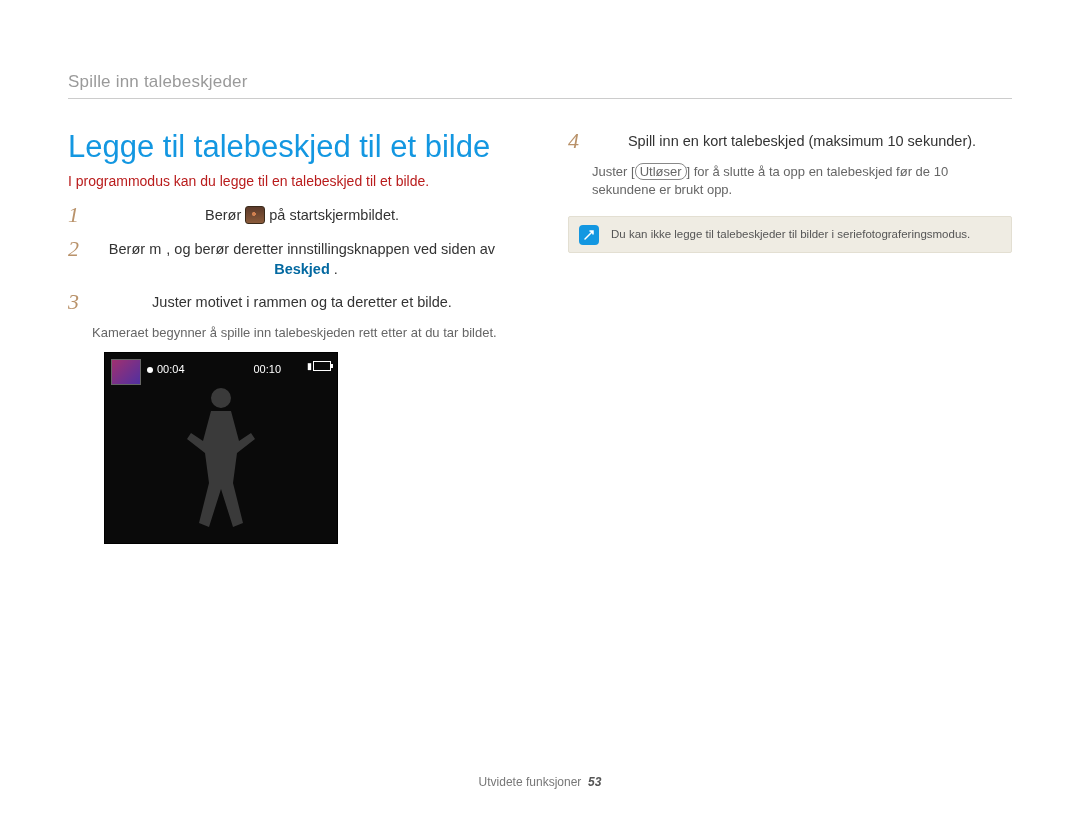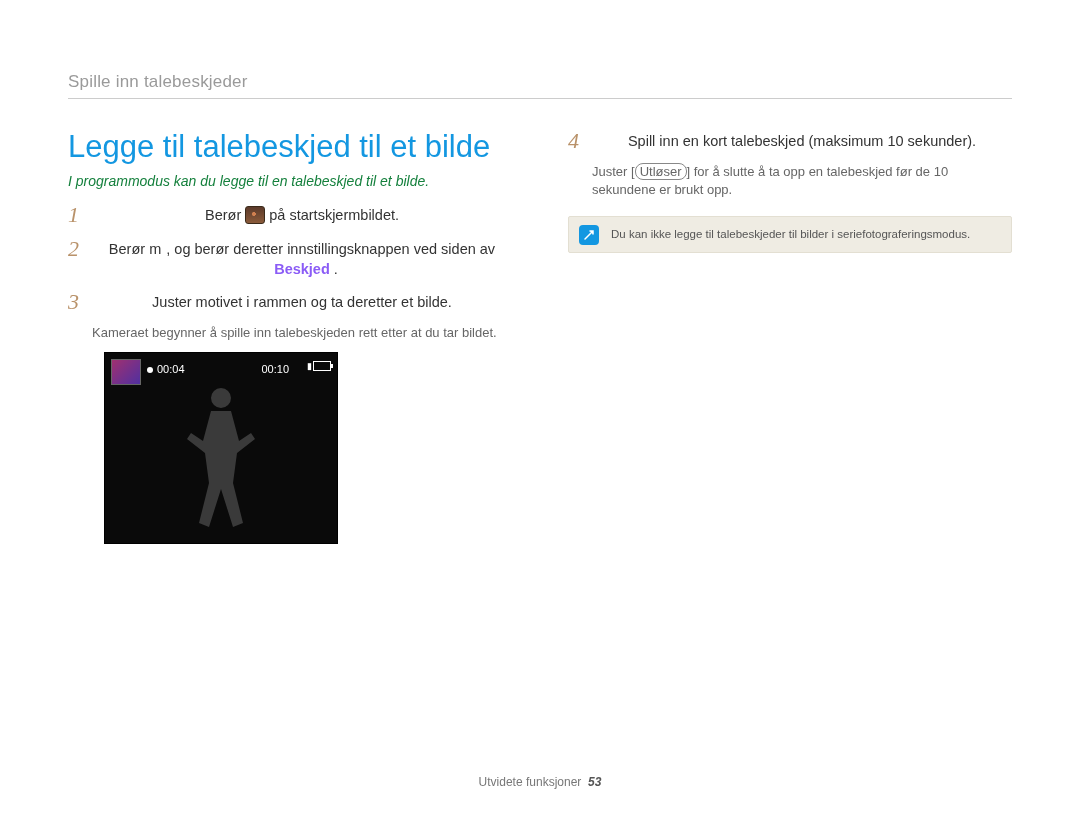--- a/index.html
+++ b/index.html
@@ -29,23 +29,22 @@
     min-width: 0;
   }
   .section-title {
     color: #1397e1;
     font-size: 31px;
     font-weight: 400;
     margin-bottom: 8px;
   }
   .intro {
     font-size: 14px;
-    color: #15803d;
+    color: #b91c1c;
     margin-bottom: 14px;
-    font-style: italic;
   }
   .step {
     display: flex;
     margin-bottom: 10px;
     align-items: flex-start;
   }
   .step-num {
     color: #b9926a;
     font-size: 22px;
     font-weight: 300;
@@ -83,21 +82,21 @@
   .mode-icon::after{
     content:"";
     position:absolute;
     left:3px; top:3px; right:3px; bottom:3px;
     background: radial-gradient(circle at 40% 40%, #d08050 20%, transparent 22%);
   }
   .mlabel {
     font-family: Verdana, sans-serif;
     letter-spacing: 1px;
   }
-  .bold { font-weight: 700; color:#8b5cf6;margin-left:8px; }
+  .bold { font-weight: 700; color:#0369a1;margin-left:8px; }
 
   
   .shot {
     margin-left: 36px;
     margin-top: 10px;
     width: 234px;
     height: 192px;
     border: 1px solid #000;
     background: #6d28d9;
     position: relative;
@@ -131,21 +130,21 @@
     border:1px solid #fff;
   }
   .battery::after{
     content:"";position:absolute;right:-3px;top:2px;width:2px;height:4px;background:#fff;
   }
   .bat-bars{
     position:absolute; right:26px; top:8px; color:#fff; font-size:9px; letter-spacing:-1px;
   }
   .total-time{
     position:absolute;
-    right:48px; top:10px;
+    right:56px; top:10px;
     color:#fff; font-size:11px;
   }
   .silhouette{
     position:absolute;
     left:50%; top:30px; transform:translateX(-50%);
     width:80px; height:155px;
   }
   .silhouette svg{ width:100%; height:100%; }
   .utloser-btn{
     display:inline;

